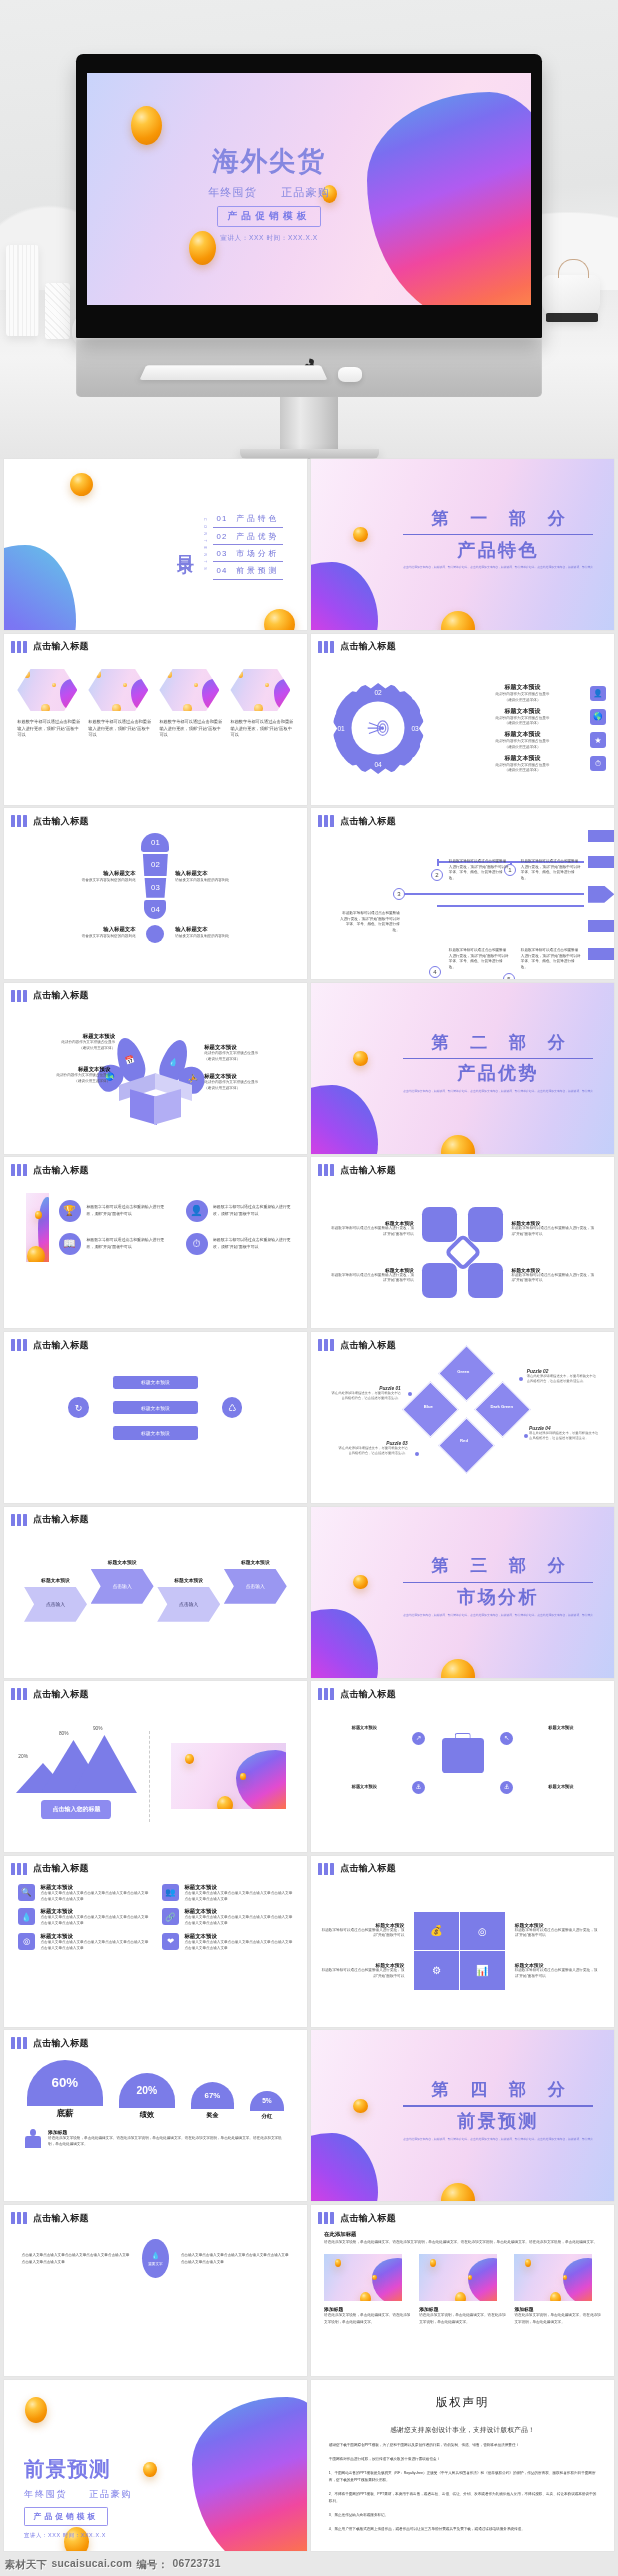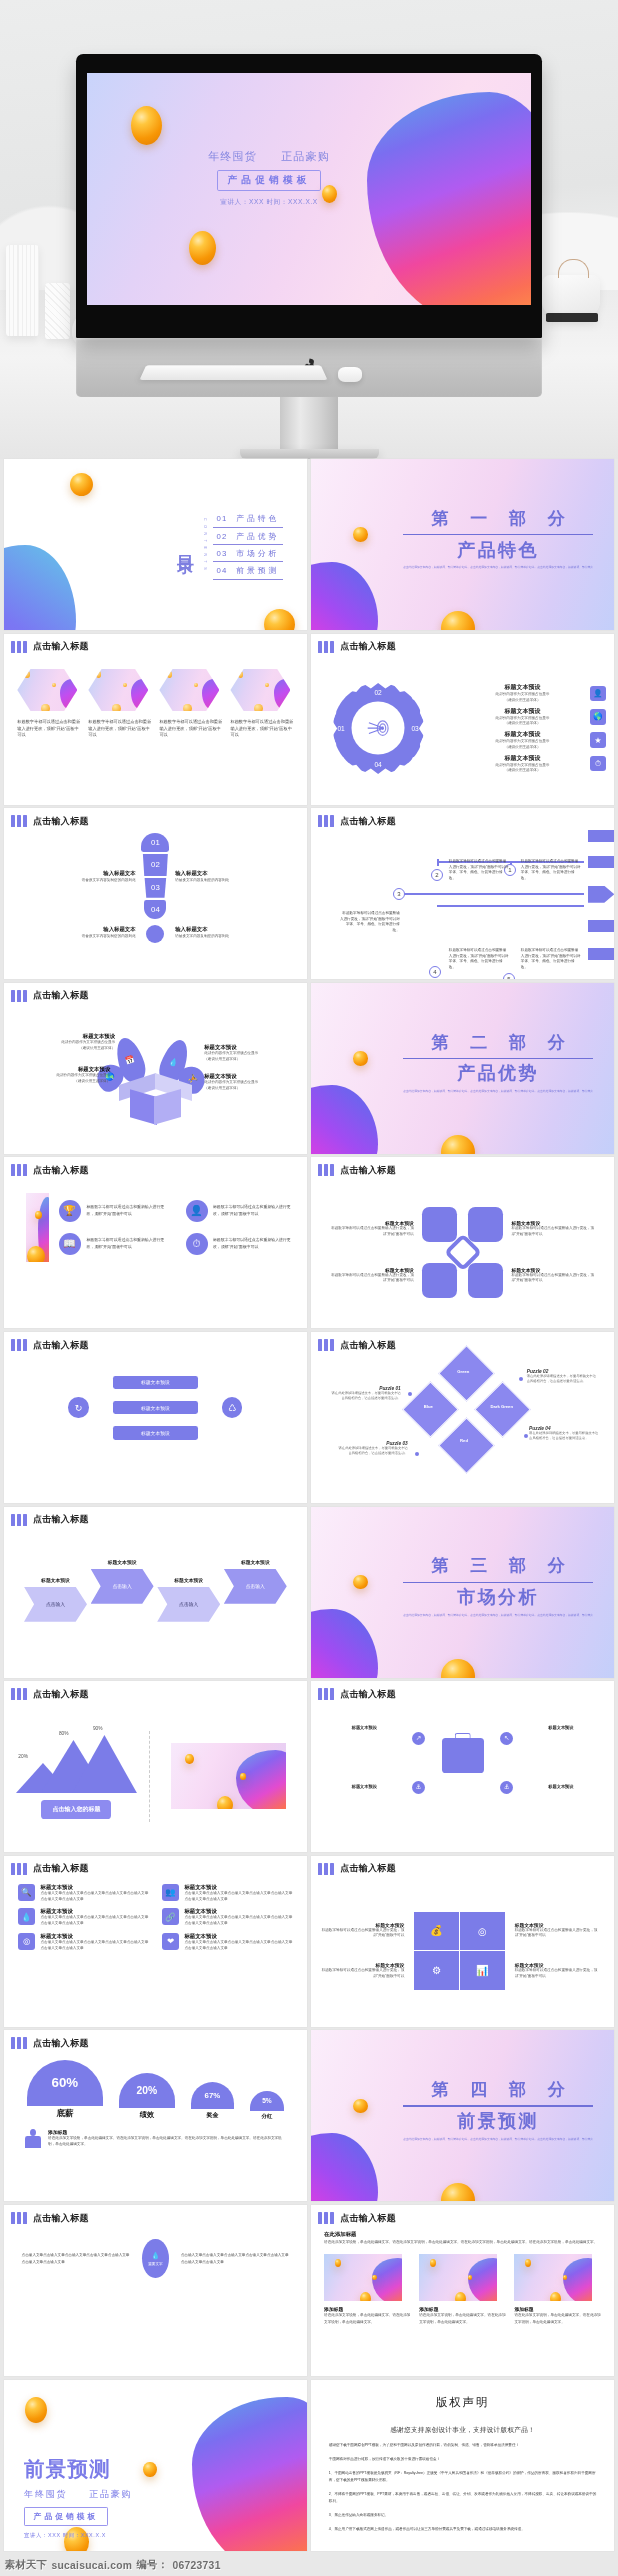--- a/index.html
+++ b/index.html
@@ -290,21 +290,21 @@
   
   .toc { position:absolute; right:8%; top:30%; display:flex; align-items:center; gap:6px; }
   .toc-cn { font-size:17px; font-weight:bold; color:#7d7ee0; writing-mode:vertical-rl; letter-spacing:3.6px; }
   .toc-en { font-size:3.6px; color:#8b8ce6; writing-mode:vertical-rl; letter-spacing:1.8px; }
   .toc-list { display:flex; flex-direction:column; }
   .toc-row { display:flex; gap:8.5px; align-items:baseline; border-bottom:0.6px solid #8b87e0;
       padding:3px 3.6px 2.4px; }
   .toc-num { font-size:7.8px; color:#6f70d8; letter-spacing:1.2px; }
   .toc-lbl { font-size:7.8px; color:#6f70d8; letter-spacing:3px; font-weight:500; }
 
-  .watermark { position:absolute; left:4.8px; bottom:3.6px; display:flex; align-items:center; gap:4.2px;
+  .watermark { position:absolute; left:4.8px; bottom:3.6px; display:flex; align-items:flex-start; gap:4.2px;
       font-size:10.3px; font-weight:bold; color:#6e6e6e;
       text-shadow:0.6px 0.6px 0 rgba(255,255,255,.85); letter-spacing:0.3px; z-index:50; }
   .wm-site { font-family:"Liberation Sans",sans-serif; }
 </style>
 </head>
 <body>
 
 <div class="hero">
   <div class="hero-bg"></div>
   <div class="desk"></div>
@@ -317,20 +317,21 @@
   <div class="prop pen"></div>
 
   <div class="imac">
     <div class="imac-screen">
       <div class="slide-hero cover">
         <div class="blob blob-right"></div>
         <div class="ball" style="left:10%;top:14%;width:31px;height:39px;"></div>
         <div class="ball" style="left:53%;top:48%;width:14.5px;height:18px;"></div>
         <div class="ball" style="left:23%;top:68%;width:26.6px;height:34px;"></div>
         <div style="position:absolute;left:0;right:0;top:30%;text-align:center;padding-right:18%;">
+          <div style="font-size:26.6px;font-weight:bold;color:#8587e0;letter-spacing:1.8px;">海外尖货</div>
           <div style="margin-top:6px;font-size:11px;color:#8587e0;letter-spacing:1.2px;">
             <span>年终囤货</span>
             <span style="display:inline-block;width:15.7px;"></span>
             <span>正品豪购</span>
           </div>
           <div style="margin-top:6px;">
             <span style="display:inline-block;border:0.6px solid #9a96ef;color:#7b7ce8;font-size:9.7px;font-weight:bold;letter-spacing:4.2px;padding:3px 9.7px;border-radius:1.8px;">产品促销模板</span>
           </div>
           <div style="margin-top:7.2px;font-size:6.6px;color:#8587e0;letter-spacing:0.6px;">宣讲人：XXX  时间：XXX.X.X</div>
         </div>

